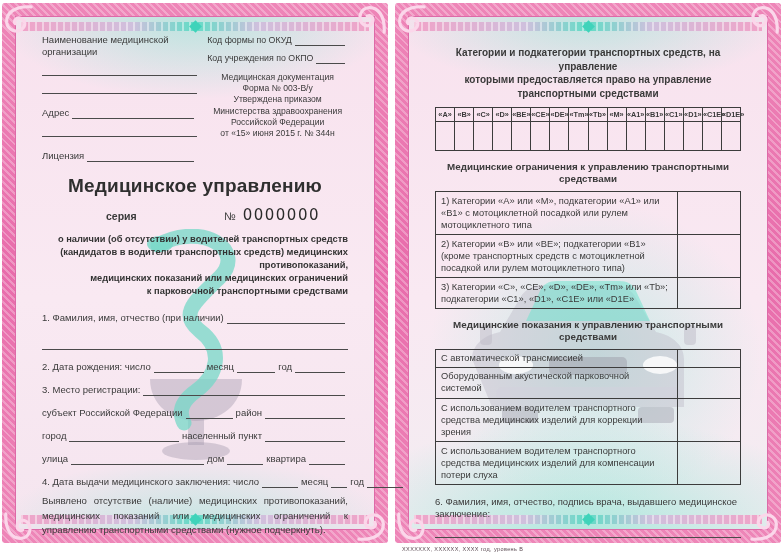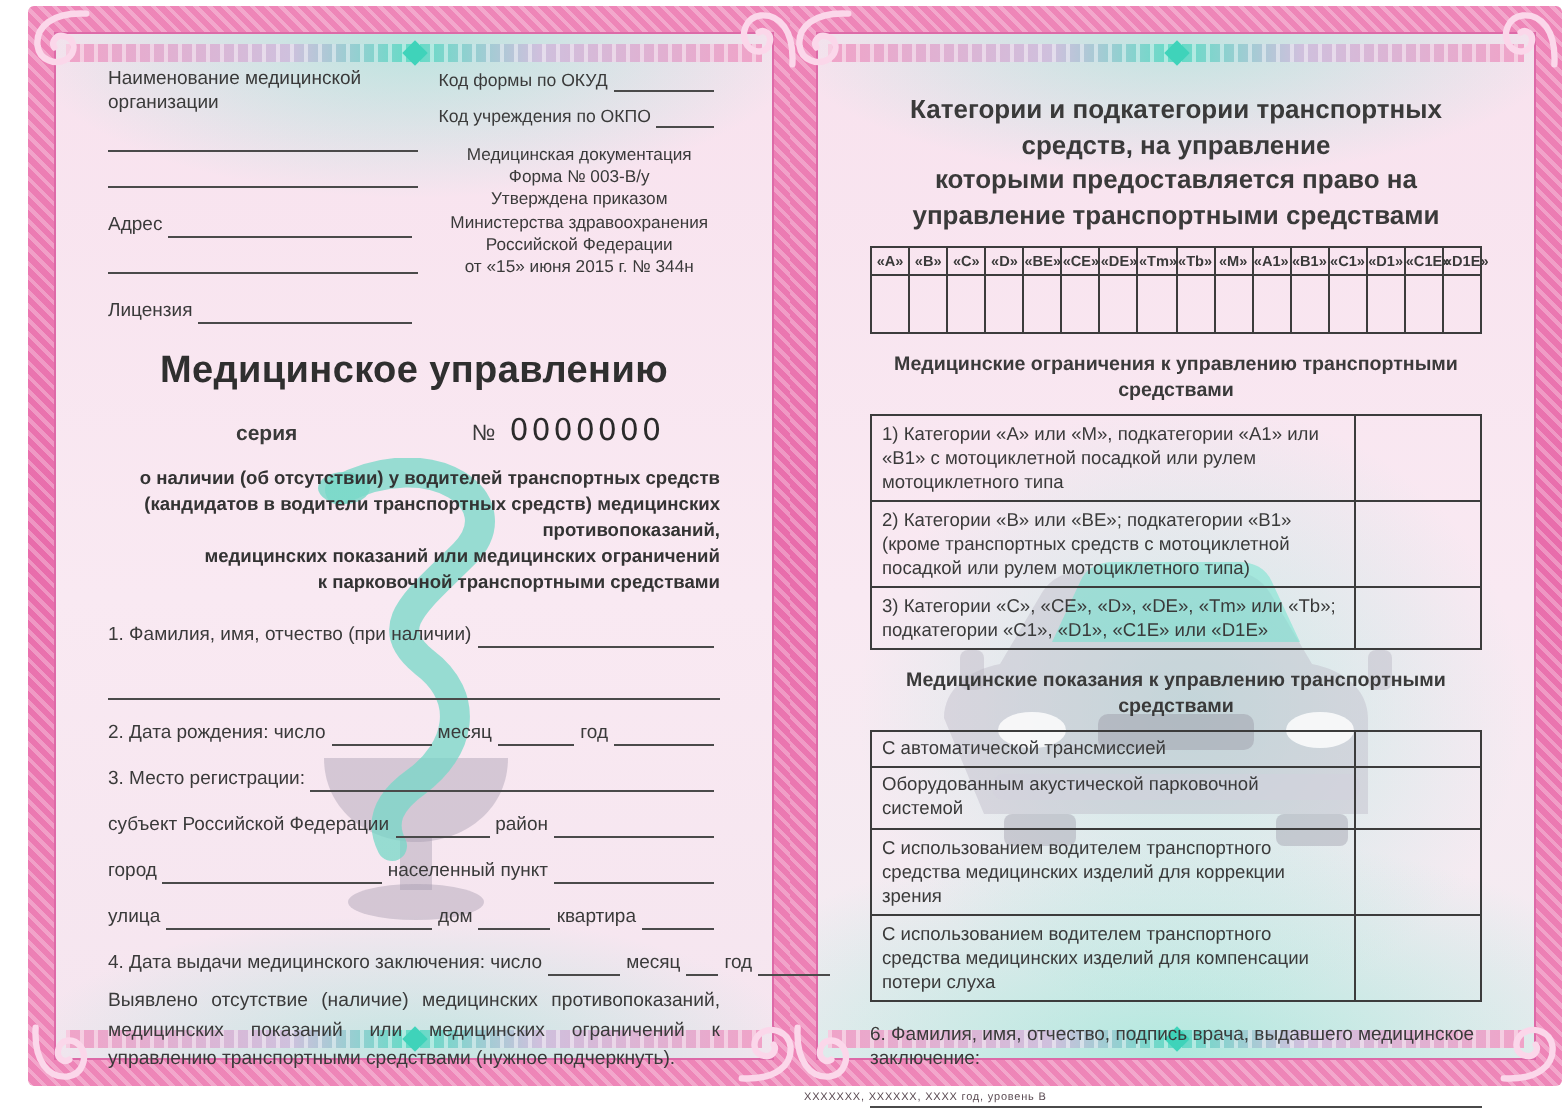--- a/index.html
+++ b/index.html
@@ -9,21 +9,21 @@
     overflow:hidden;
   }
   
   .page{
     position:absolute;top:3px;width:386px;height:540px;box-sizing:border-box;
     background:
       repeating-linear-gradient(45deg, rgba(255,255,255,.28) 0 2px, rgba(255,255,255,0) 2px 5px),
       linear-gradient(180deg,#ee86b8 0%,#e86cab 50%,#ee86b8 100%);
     border-radius:3px;
   }
-  .page-left{left:14px;}
+  .page-left{left:2px;}
   .page-right{left:395px;}
   .paper{
     position:absolute;inset:13px;border:1px solid #dd6aa8;box-sizing:border-box;
     background:
       radial-gradient(55% 16% at 50% 0%, rgba(122,229,206,.50), rgba(122,229,206,0) 100%),
       radial-gradient(55% 14% at 50% 100%, rgba(122,229,206,.42), rgba(122,229,206,0) 100%),
       linear-gradient(180deg,#f8e2ee 0%,#f9e9f2 55%,#f5e5ef 100%);
   }
   .page-right .paper{
     background:
@@ -65,21 +65,21 @@
   .main-title{text-align:center;font-weight:bold;font-size:19px;margin-top:12px;letter-spacing:.2px;color:#2f2f2f;}
   .series-row{display:flex;align-items:baseline;margin-top:8px;padding:0 28px 0 64px;}
   .series-label{font-weight:bold;font-size:10.5px;}
   .no-group{margin-left:auto;display:flex;align-items:baseline;gap:7px;}
   .no-sign{font-size:11px;}
   .no-value{font-family:"DejaVu Sans",sans-serif;font-size:15px;letter-spacing:1.5px;color:#2b2b2b;}
   .subtitle{text-align:right;font-weight:bold;font-size:9.3px;line-height:1.4;margin-top:9px;color:#333;}
   .lrow{margin-top:11px;}
   .para{margin-top:6px;text-align:justify;line-height:1.5;font-size:9.6px;white-space:normal;}
   
-  .r-title{font-weight:bold;text-align:center;font-size:13px;line-height:1.35;margin-top:12px;}
+  .r-title{font-weight:bold;text-align:center;font-size:10px;line-height:1.35;margin-top:12px;}
   table{width:100%;border-collapse:collapse;table-layout:fixed;background:transparent;}
   td,th{border:1px solid #3c3c3c;padding:3px 5px;font-size:9.3px;vertical-align:top;text-align:left;font-weight:normal;}
   .cat-table{margin-top:7px;}
   .cat-table th{font-size:7.3px;font-weight:bold;text-align:center;padding:2px 0;}
   .cat-table td{height:22px;}
   .sec{font-weight:bold;text-align:center;font-size:9.8px;margin:10px 0 5px;}
   .mark{width:52px;}
   .two-line{line-height:1.3;}
   .doctor-row{margin-top:11px;white-space:normal;}
   .sign-line{border-bottom:1px solid #4a4a4a;height:15px;margin-top:2px;}

